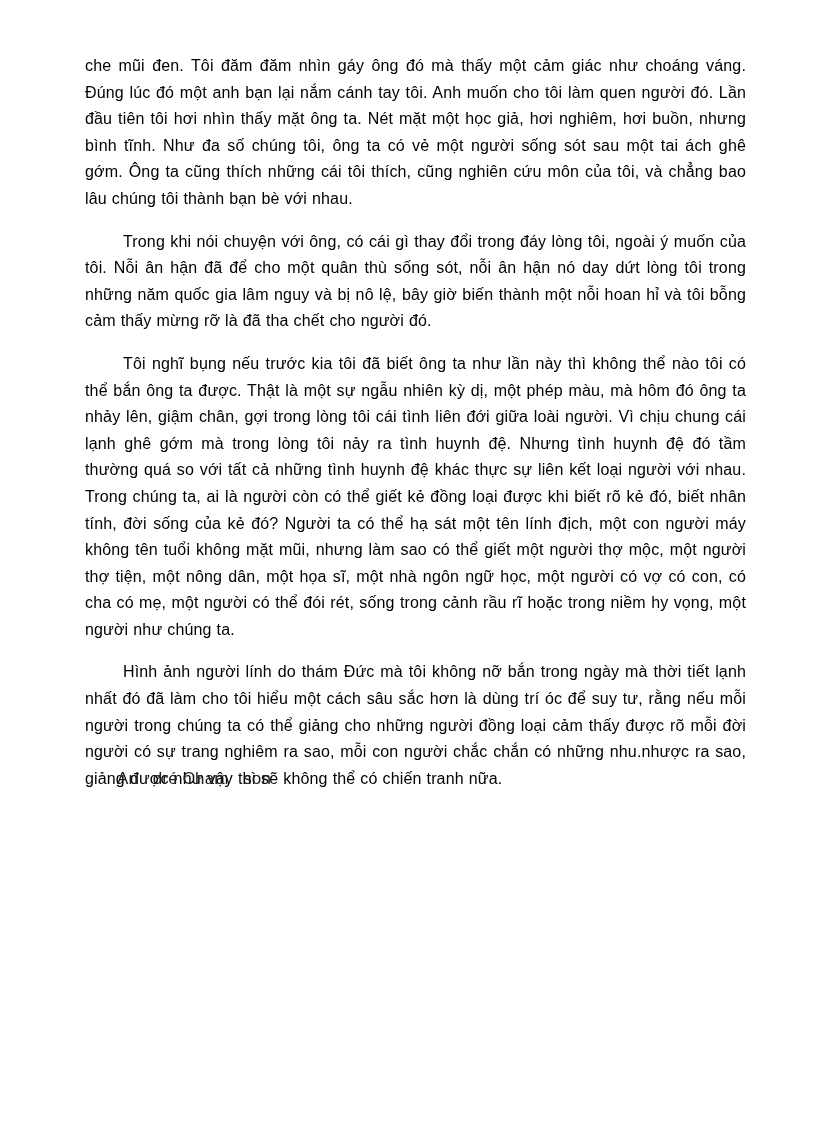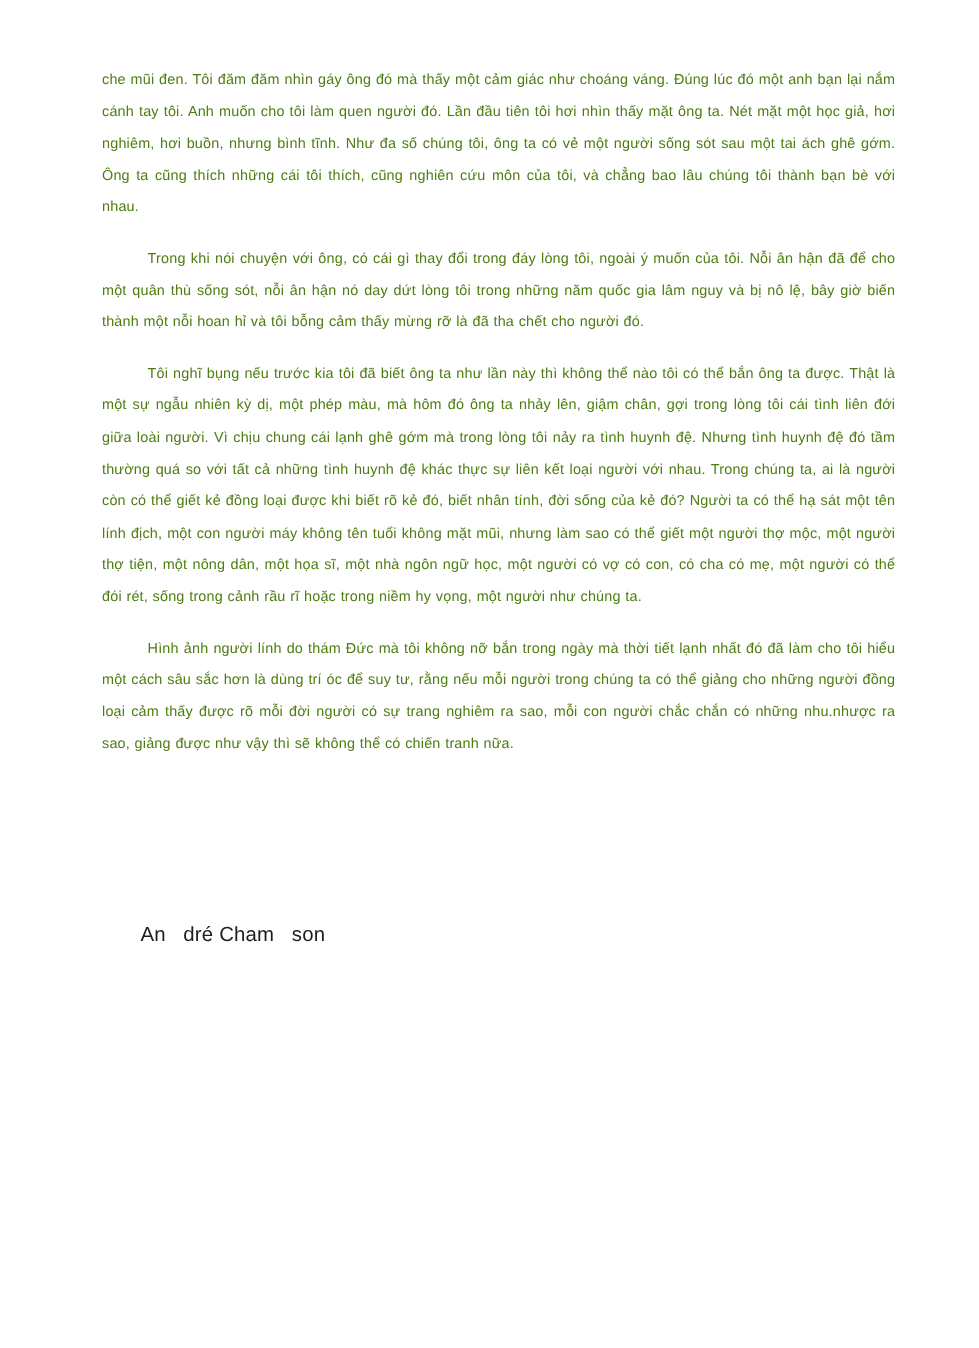--- a/index.html
+++ b/index.html
@@ -28,26 +28,26 @@
   .text-block {
     position: absolute;
     left: 85px;
     top: 53px;
     width: 661px;
   }
 
   .para {
     margin: 0 0 0 0;
     padding: 0;
-    font-size: 12px;
+    font-size: 16px;
     line-height: 26.6px;
     text-align: justify;
     text-justify: inter-word;
     text-indent: 38px;
-    color: #4d7c0f;
+    color: #000000;
     letter-spacing: 0.15px;
     word-spacing: 0.4px;
   }
 
   .para.first {
     text-indent: 0;
   }
 
   .para + .para {
     margin-top: 16px;

